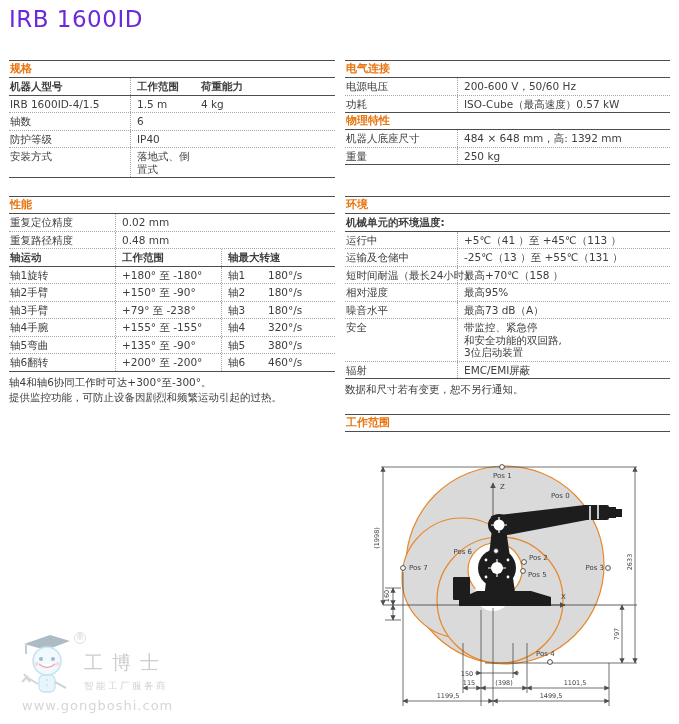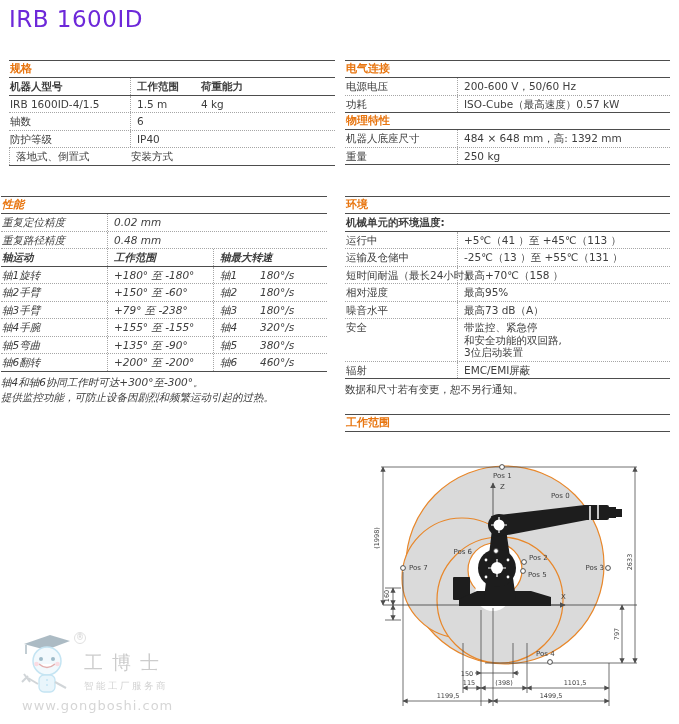--- a/index.html
+++ b/index.html
@@ -52,28 +52,28 @@
         <div class="cell">轴数</div>
         <div class="cell vline">6</div>
         <div class="cell"></div>
       </div>
       <div class="row spec-row">
         <div class="cell">防护等级</div>
         <div class="cell vline">IP40</div>
         <div class="cell"></div>
       </div>
       <div class="row spec-row">
+        <div class="cell">安装方式</div>
         <div class="cell vline">落地式、倒置式</div>
-        <div class="cell">安装方式</div>
         <div class="cell"></div>
       </div>
     </div>
   </div>
 
-  <div class="block" style="left:1px;top:196px;font-style:italic;">
+  <div class="block" style="left:9px;top:196px;">
     <div class="sec-title">性能</div>
     <div class="tbl">
       <div class="row kv-row" style="grid-template-columns:106px 1fr;">
         <div class="cell">重复定位精度</div>
         <div class="cell vline">0.02 mm</div>
       </div>
       <div class="row kv-row" style="grid-template-columns:106px 1fr;">
         <div class="cell">重复路径精度</div>
         <div class="cell vline">0.48 mm</div>
       </div>
@@ -83,21 +83,21 @@
         <div class="cell vline" style="grid-column:3 / span 2;">轴最大转速</div>
       </div>
       <div class="row perf-row">
         <div class="cell">轴1旋转</div>
         <div class="cell vline">+180° 至 -180°</div>
         <div class="cell vline">轴1</div>
         <div class="cell">180°/s</div>
       </div>
       <div class="row perf-row">
         <div class="cell">轴2手臂</div>
-        <div class="cell vline">+150° 至 -60°</div>
+        <div class="cell vline">+150° 至 -90°</div>
         <div class="cell vline">轴2</div>
         <div class="cell">180°/s</div>
       </div>
       <div class="row perf-row">
         <div class="cell">轴3手臂</div>
         <div class="cell vline">+79° 至 -238°</div>
         <div class="cell vline">轴3</div>
         <div class="cell">180°/s</div>
       </div>
       <div class="row perf-row">

